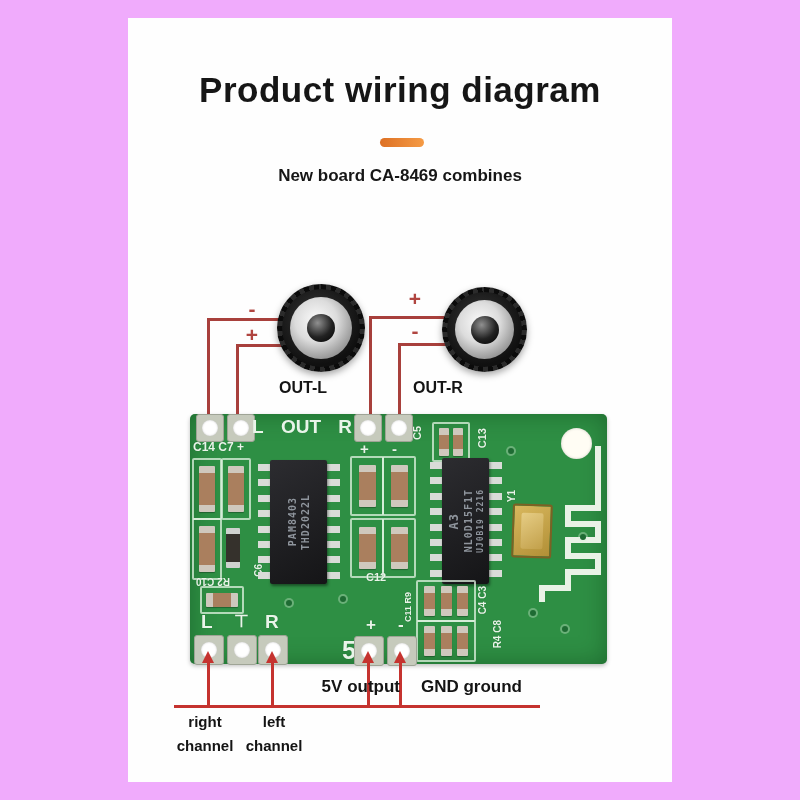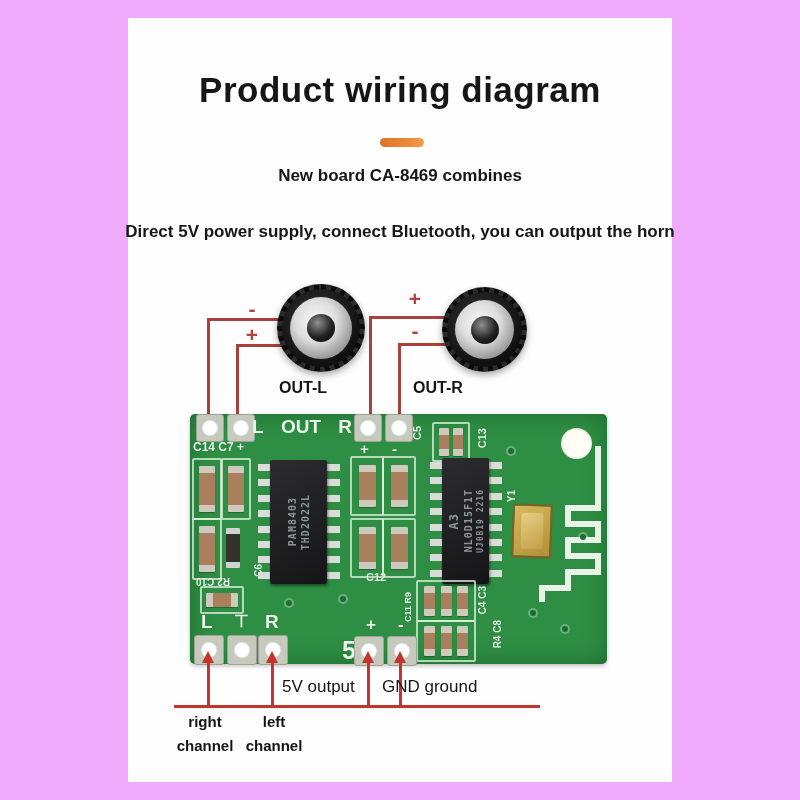--- a/index.html
+++ b/index.html
@@ -33,33 +33,32 @@
   .chip{position:absolute;background:linear-gradient(150deg,#2c2c30,#151517);border-radius:2px;box-shadow:1px 2px 3px rgba(0,0,0,.45);display:flex;align-items:center;justify-content:center;gap:2px;}
   .chiptext{writing-mode:vertical-rl;transform:rotate(180deg);color:#8f959d;font-family:"DejaVu Sans Mono",monospace;font-size:10px;font-weight:700;letter-spacing:1px;}
   .capbox{position:absolute;border:2px solid rgba(225,243,226,.75);border-radius:2px;display:flex;align-items:center;justify-content:space-evenly;}
   .cap{background:linear-gradient(to bottom,#cfc8bd 0 7px,#aa7f5e 7px calc(100% - 7px),#cfc8bd calc(100% - 7px));border-radius:1px;box-shadow:0 1px 1px rgba(0,0,0,.3);}
   .cap.h{background:linear-gradient(to right,#cfc8bd 0 7px,#aa7f5e 7px calc(100% - 7px),#cfc8bd calc(100% - 7px));}
   .res{position:absolute;background:linear-gradient(to bottom,#cfd2cf 0 6px,#35312c 6px calc(100% - 6px),#cfd2cf calc(100% - 6px));border-radius:1px;}
   .crystal{position:absolute;background:linear-gradient(145deg,#d9b85e,#b18f36);border:2px solid #7c6124;border-radius:3px;}
   .crystal .met{position:absolute;inset:7px;background:linear-gradient(145deg,#e6cd85,#c2a04a);border-radius:2px;}
   .holewhite{position:absolute;border-radius:50%;background:#fffdf4;box-shadow:inset 0 0 3px rgba(0,0,0,.2);}
   .via{position:absolute;width:6px;height:6px;border-radius:50%;background:#1e6b33;box-shadow:0 0 0 2px rgba(220,240,220,.35);}
-  .ann{position:absolute;font-weight:400;color:#141414;font-size:17px;text-align:left;z-index:6;}
+  .ann{position:absolute;font-weight:700;color:#141414;font-size:17px;text-align:right;z-index:6;margin-left:30px;}
   .ann2{position:absolute;font-weight:700;color:#141414;font-size:15px;text-align:center;white-space:pre-line;line-height:1.6;z-index:6;}
 </style>
 </head>
 <body>
 
 <div class="stage">
   <div class="card"></div>
 
   <div class="title">Product wiring diagram</div>
   <div class="underline"></div>
   <div class="desc" style="top:166px;">New board CA-8469 combines</div>
-  <div class="desc" style="top:222px;">Direct 5V power supply, connect Bluetooth, you can output the horn</div>
 
   <div class="wire" style="left:207px;top:318px;width:85px;height:3px;"></div>
   <div class="wire" style="left:207px;top:318px;width:3px;height:98px;"></div>
   <div class="wire" style="left:236px;top:344px;width:62px;height:3px;"></div>
   <div class="wire" style="left:236px;top:344px;width:3px;height:72px;"></div>
   <div class="wire" style="left:369px;top:316px;width:88px;height:3px;"></div>
   <div class="wire" style="left:369px;top:316px;width:3px;height:100px;"></div>
   <div class="wire" style="left:398px;top:343px;width:60px;height:3px;"></div>
   <div class="wire" style="left:398px;top:343px;width:3px;height:73px;"></div>
 

